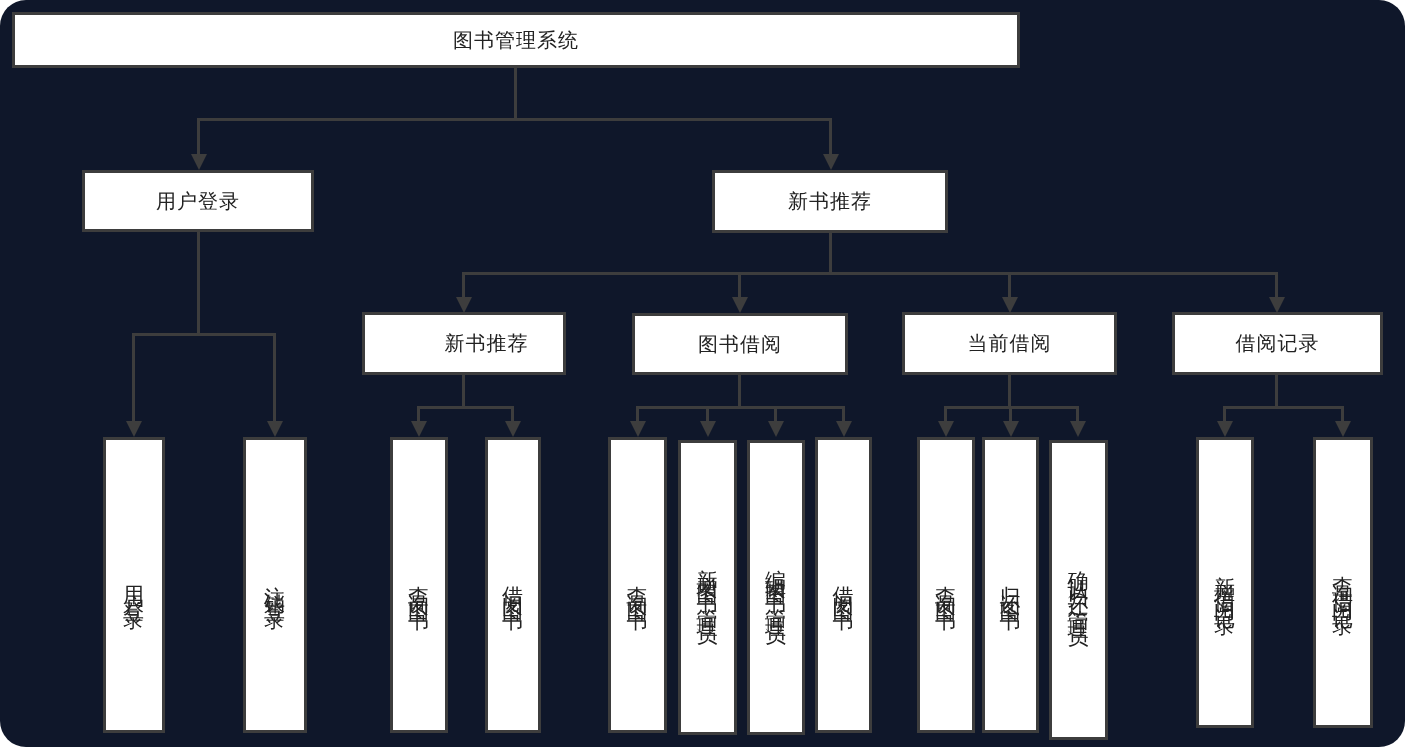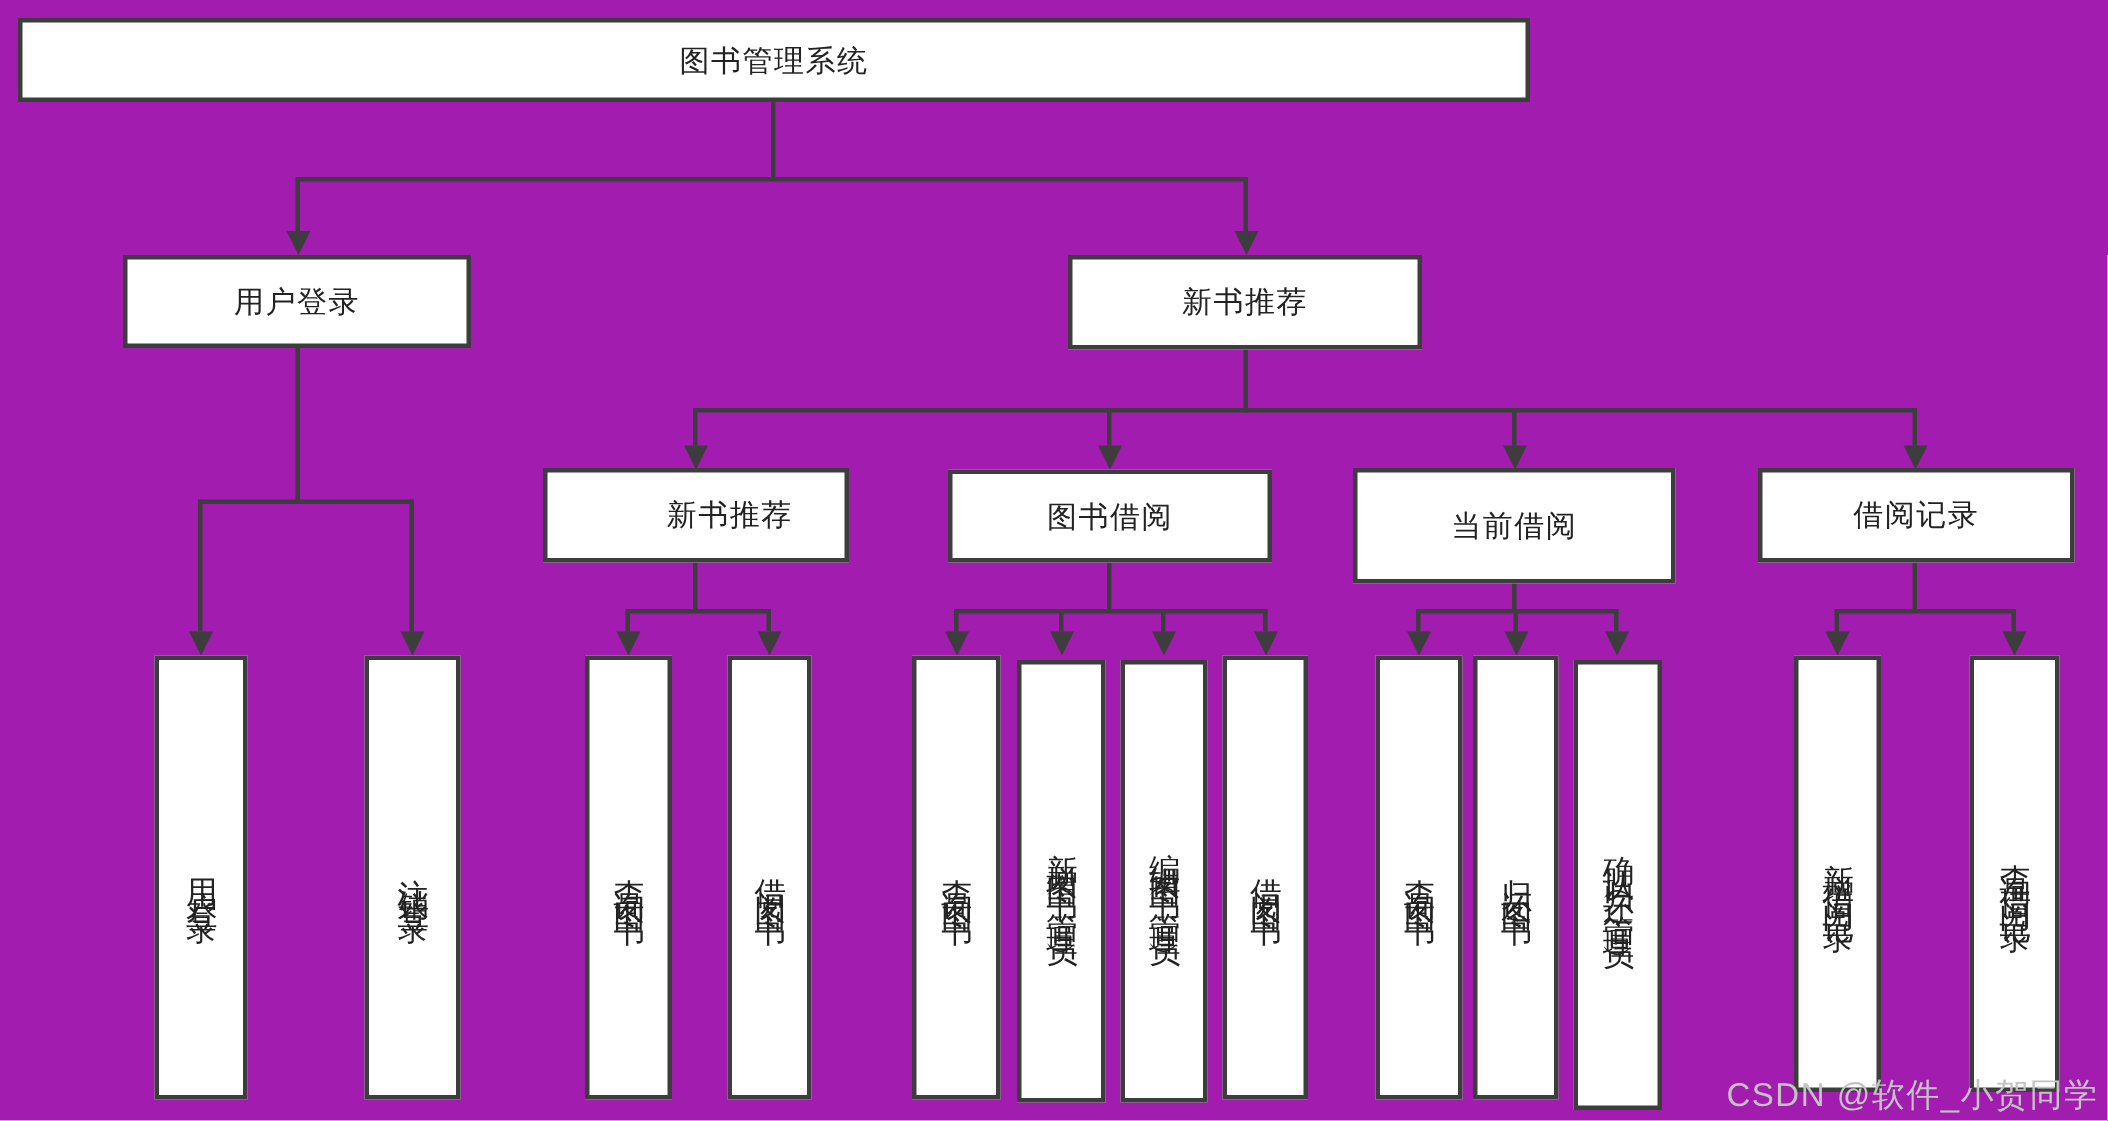--- a/index.html
+++ b/index.html
@@ -1,17 +1,17 @@
 <!DOCTYPE html>
 <html><head>
 <meta charset="utf-8">
 <style>
   html,body{margin:0;padding:0;background:#ffffff;}
   body{font-family:"Liberation Sans","DejaVu Sans",sans-serif;}
-  #canvas{position:relative;width:1405px;height:747px;background:#a21caf;overflow:hidden;}
+  #canvas{position:relative;width:1405px;height:747px;background:#0f172a;overflow:hidden;border-radius:26px;}
 
   
   .node{
     position:absolute;
     box-sizing:border-box;
     border:3px solid #3d3d3d;
     background:#ffffff;
     display:flex;align-items:center;justify-content:center;
     color:#222222;
     font-size:20px;
@@ -91,21 +91,21 @@
   <div class="arrow" style="left:738px;top:272px;height:25px;"></div>
   <div class="arrow" style="left:1008px;top:272px;height:25px;"></div>
   <div class="arrow" style="left:1275px;top:272px;height:25px;"></div>
 
   <div class="node" style="left:362px;top:312px;width:204px;height:63px;padding-left:45px;">
     <span>新书推荐</span>
   </div>
   <div class="node" style="left:632px;top:313px;width:216px;height:62px;justify-content:center;">
     <span>图书借阅</span>
   </div>
-  <div class="node" style="left:902px;top:312px;width:215px;height:77px;">
+  <div class="node" style="left:902px;top:312px;width:215px;height:63px;">
     <span>当前借阅</span>
   </div>
   <div class="node" style="left:1172px;top:312px;width:211px;height:63px;">
     <span>借阅记录</span>
   </div>
 
   <div class="vline" style="left:462px;top:375px;height:33px;"></div>
   <div class="hline" style="left:419px;top:406px;width:95px;"></div>
   <div class="arrow" style="left:417px;top:406px;height:15px;"></div>
   <div class="arrow" style="left:511px;top:406px;height:15px;"></div>
@@ -165,15 +165,14 @@
     <span>确认归还（管理员）</span>
   </div>
 
   <div class="leaf" style="left:1196px;top:437px;width:58px;height:291px;">
     <span>新增借阅记录</span>
   </div>
   <div class="leaf" style="left:1313px;top:437px;width:60px;height:291px;">
     <span>查询借阅记录</span>
   </div>
 
-  <div class="watermark">CSDN @软件_小贺同学</div>
 
 </div>
 
 </body></html>

